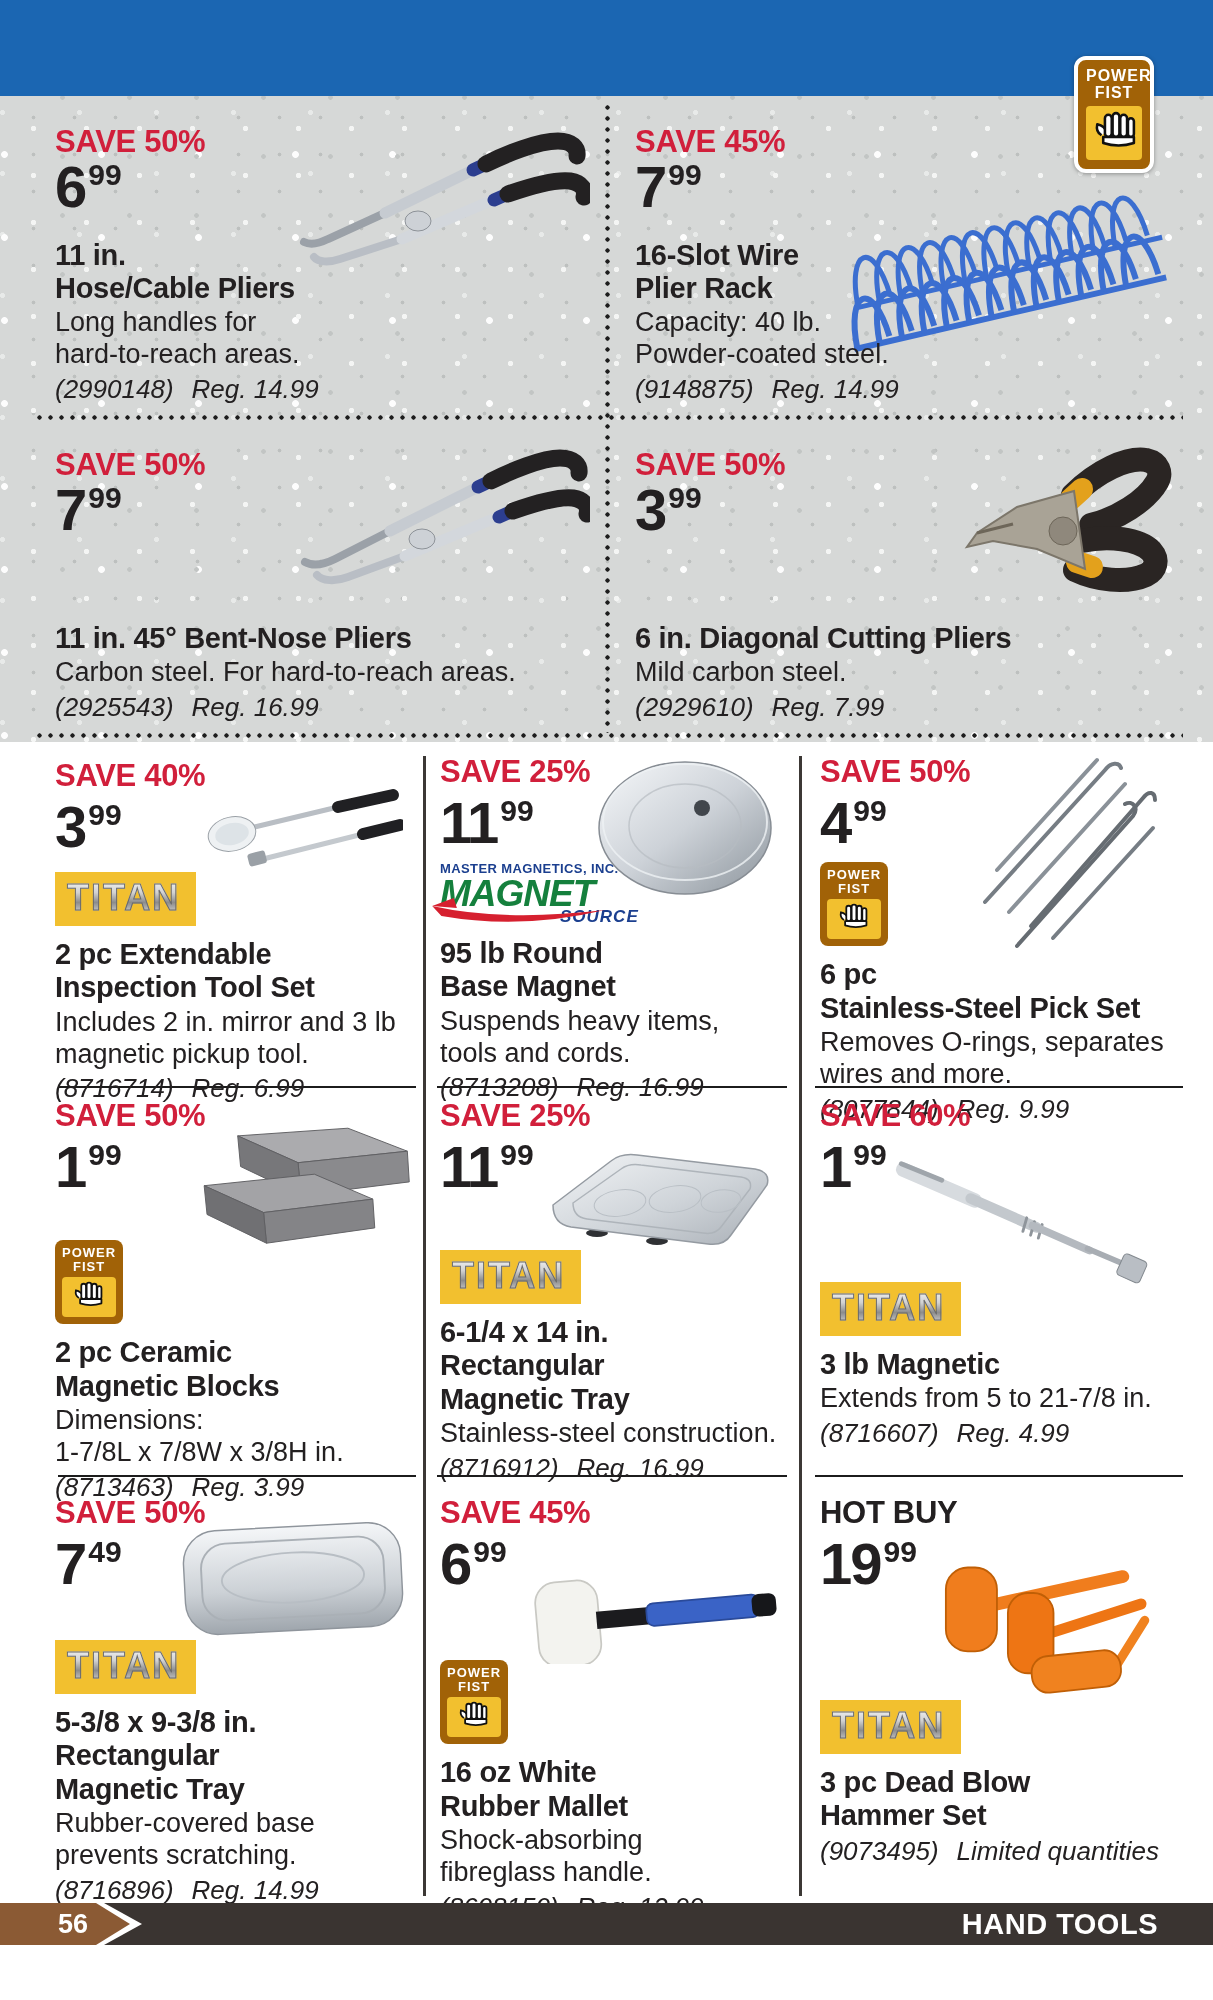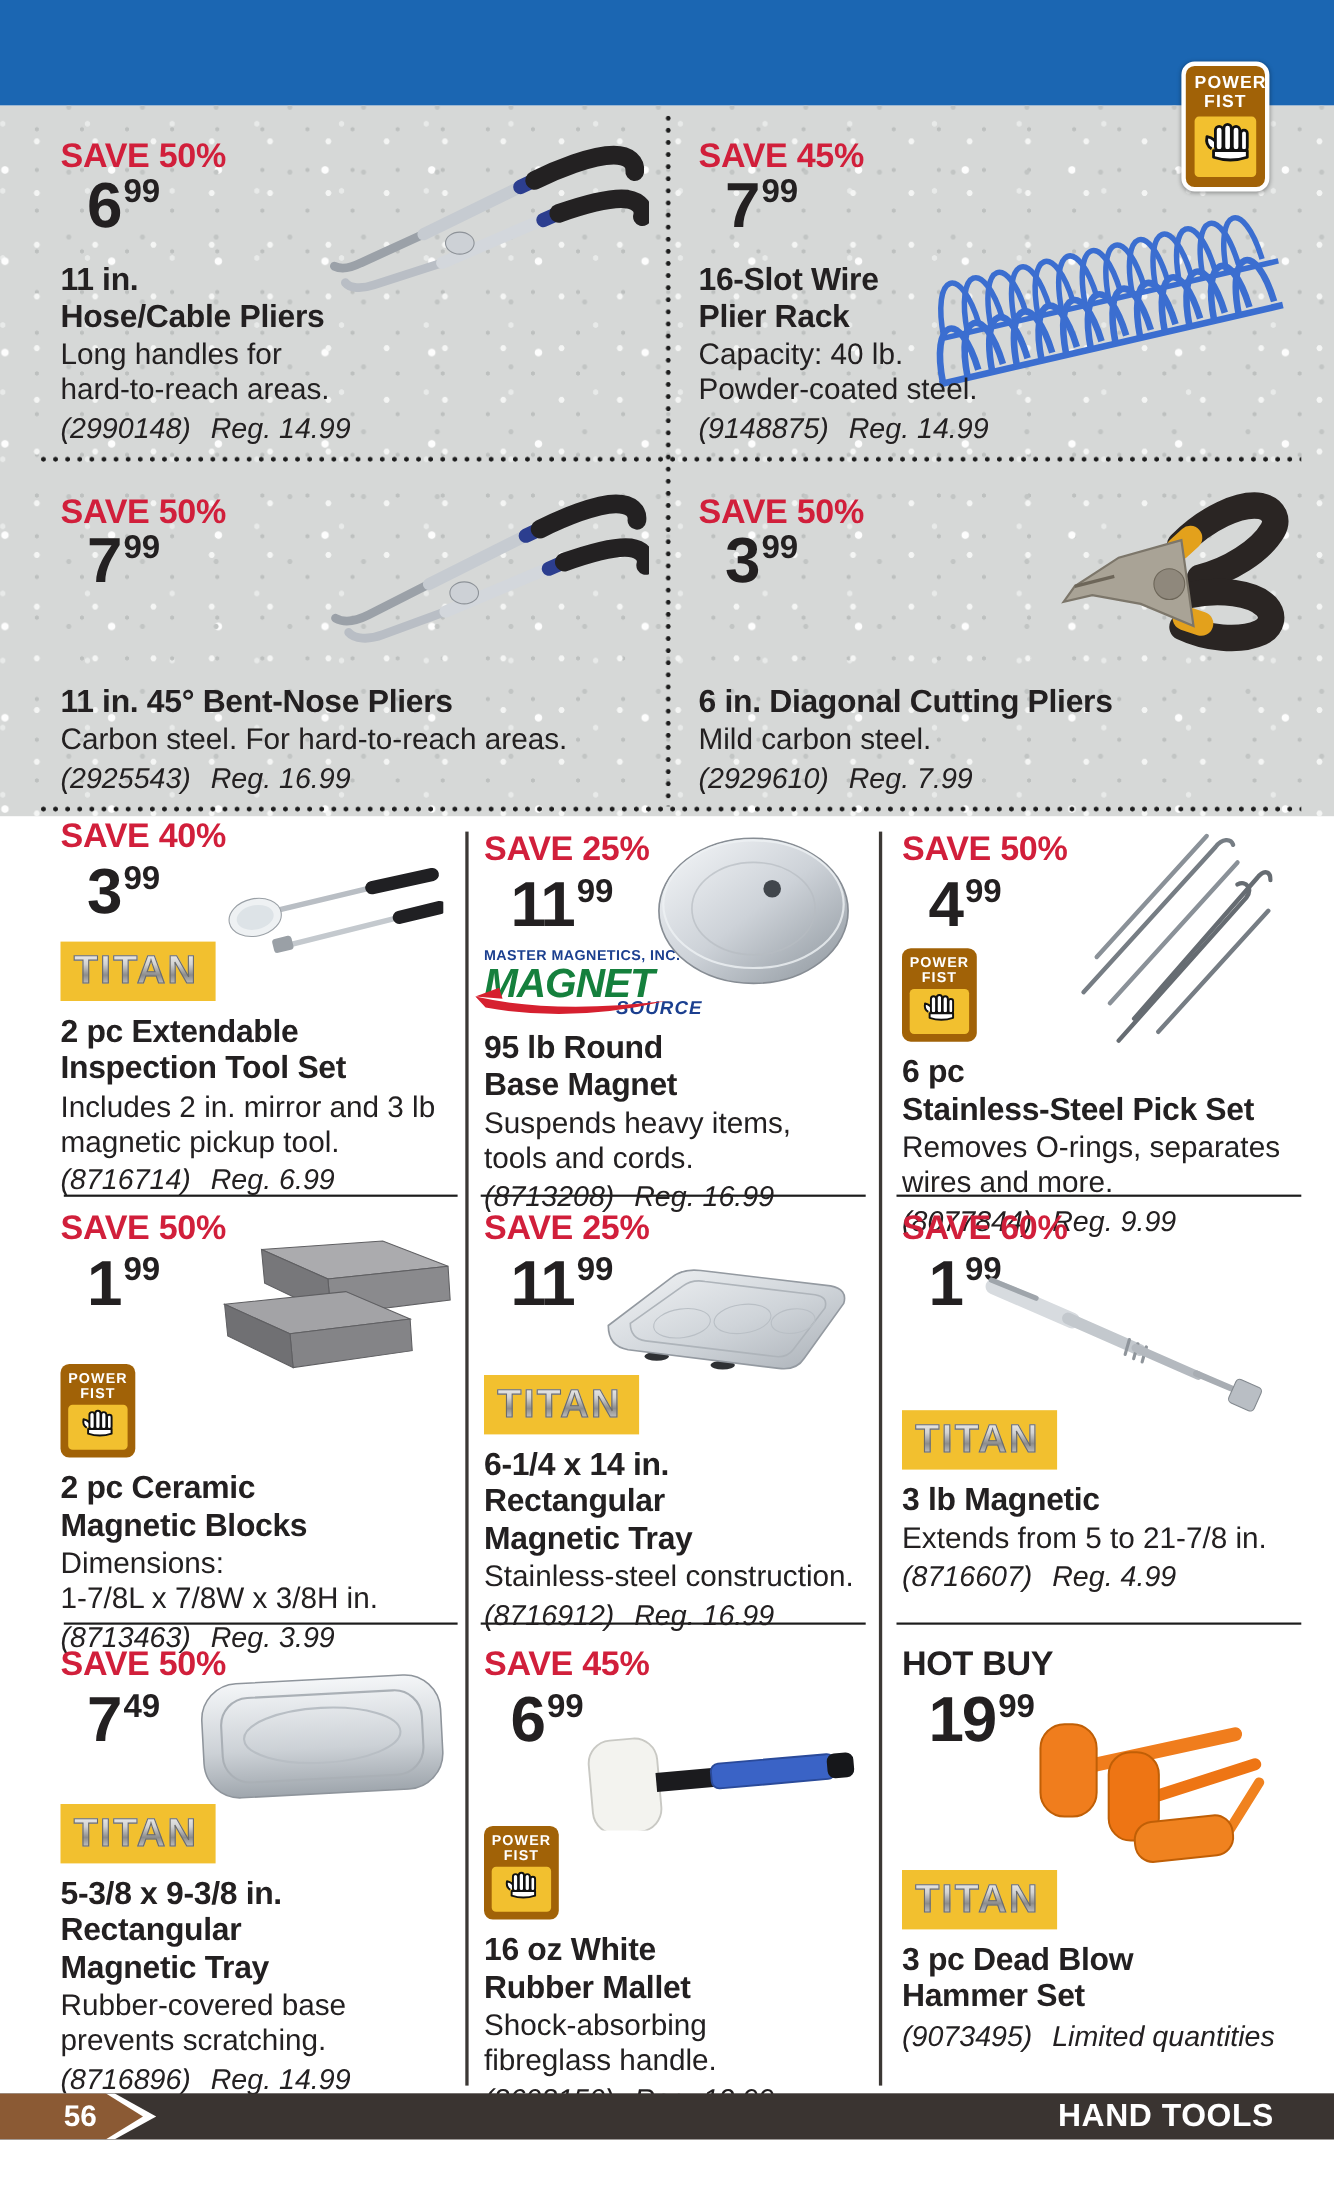--- a/index.html
+++ b/index.html
@@ -31,41 +31,41 @@
   
   .tcell { position:absolute; }
   .tc1 { left:30px;  top:96px;  width:575px; height:319px; }
   .tc2 { left:610px; top:96px;  width:573px; height:319px; }
   .tc3 { left:30px;  top:419px; width:575px; height:314px; }
   .tc4 { left:610px; top:419px; width:573px; height:314px; }
 
   .save  { font-size:31px; font-weight:800; color:#d11f3b; letter-spacing:-0.3px; }
   .save.hot { color:#232021; }
   .tcell .save { position:absolute; left:25px; top:28px; }
-  .price { font-size:58px; font-weight:800; color:#232021; line-height:1; letter-spacing:-2px;margin-left:24px; }
+  .price { font-size:58px; font-weight:800; color:#232021; line-height:1; letter-spacing:-2px; }
   .tcell .price { position:absolute; left:25px; top:62px; }
   .cents { font-size:30px; font-weight:800; position:relative; top:-22px; margin-left:3px; letter-spacing:0; }
 
   .pbottom { position:absolute; left:25px; bottom:10px; }
   .ptitle { font-size:29px; font-weight:700; line-height:1.15; letter-spacing:-0.3px; }
   .pdesc  { font-size:27px; font-weight:400; line-height:1.18; margin-top:2px; }
   .pitem  { font-size:26px; font-style:italic; margin-top:3px; }
   .ireg   { margin-left:18px; }
 
   .pimg { position:absolute; }
 
   
   .vline { position:absolute; width:3px; background:#3c3835; top:756px; height:1140px; }
   .vl1 { left:423px; } .vl2 { left:799px; }
   .ghr { position:absolute; height:2px; background:#1c1c1c; }
   .hr11 { left:58px;  top:1086px; width:358px; } .hr12 { left:437px; top:1086px; width:350px; } .hr13 { left:815px; top:1086px; width:368px; }
   .hr21 { left:58px;  top:1475px; width:358px; } .hr22 { left:437px; top:1475px; width:350px; } .hr23 { left:815px; top:1475px; width:368px; }
 
   .gcell { position:absolute; }
-  .g11 { left:30px;  top:742px;  width:388px; height:346px; padding:0 0 0 25px; }
+  .g11 { left:30px;  top:742px;  width:388px; height:346px; padding:16px 0 0 25px; }
   .g12 { left:430px; top:742px;  width:362px; height:346px; padding:12px 0 0 10px; }
   .g13 { left:813px; top:742px;  width:372px; height:346px; padding:12px 0 0 7px;  }
   .g21 { left:30px;  top:1088px; width:388px; height:389px; padding:10px 0 0 25px; }
   .g22 { left:430px; top:1088px; width:362px; height:389px; padding:10px 0 0 10px; }
   .g23 { left:813px; top:1088px; width:372px; height:389px; padding:10px 0 0 7px;  }
   .g31 { left:30px;  top:1477px; width:388px; height:426px; padding:18px 0 0 25px; }
   .g32 { left:430px; top:1477px; width:362px; height:426px; padding:18px 0 0 10px; }
   .g33 { left:813px; top:1477px; width:372px; height:426px; padding:18px 0 0 7px;  }
   .gprice { margin-top:4px; }
   .gtitle { margin-top:12px; }

